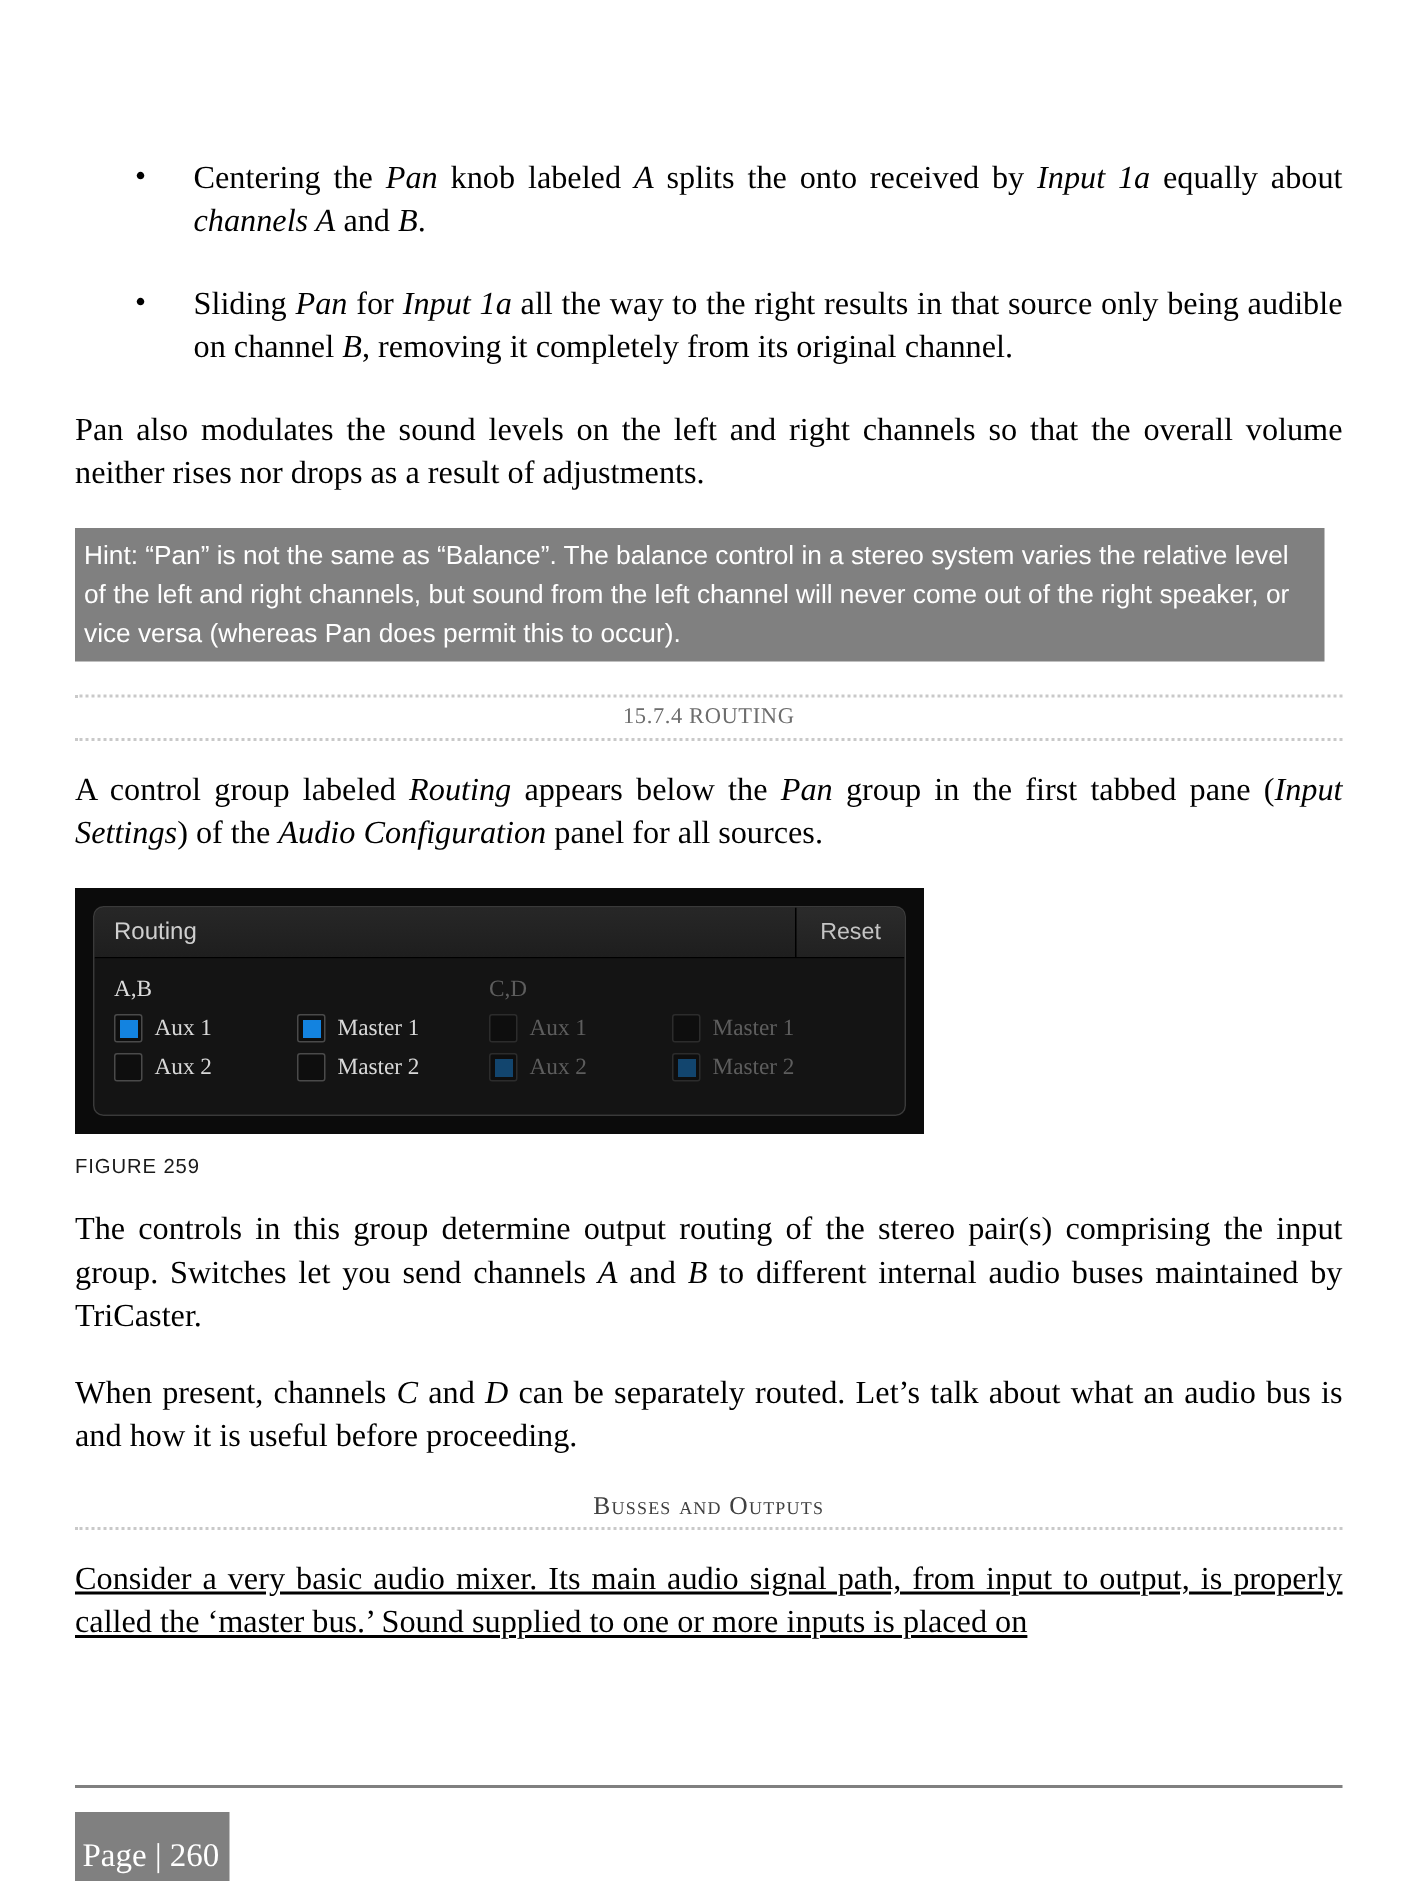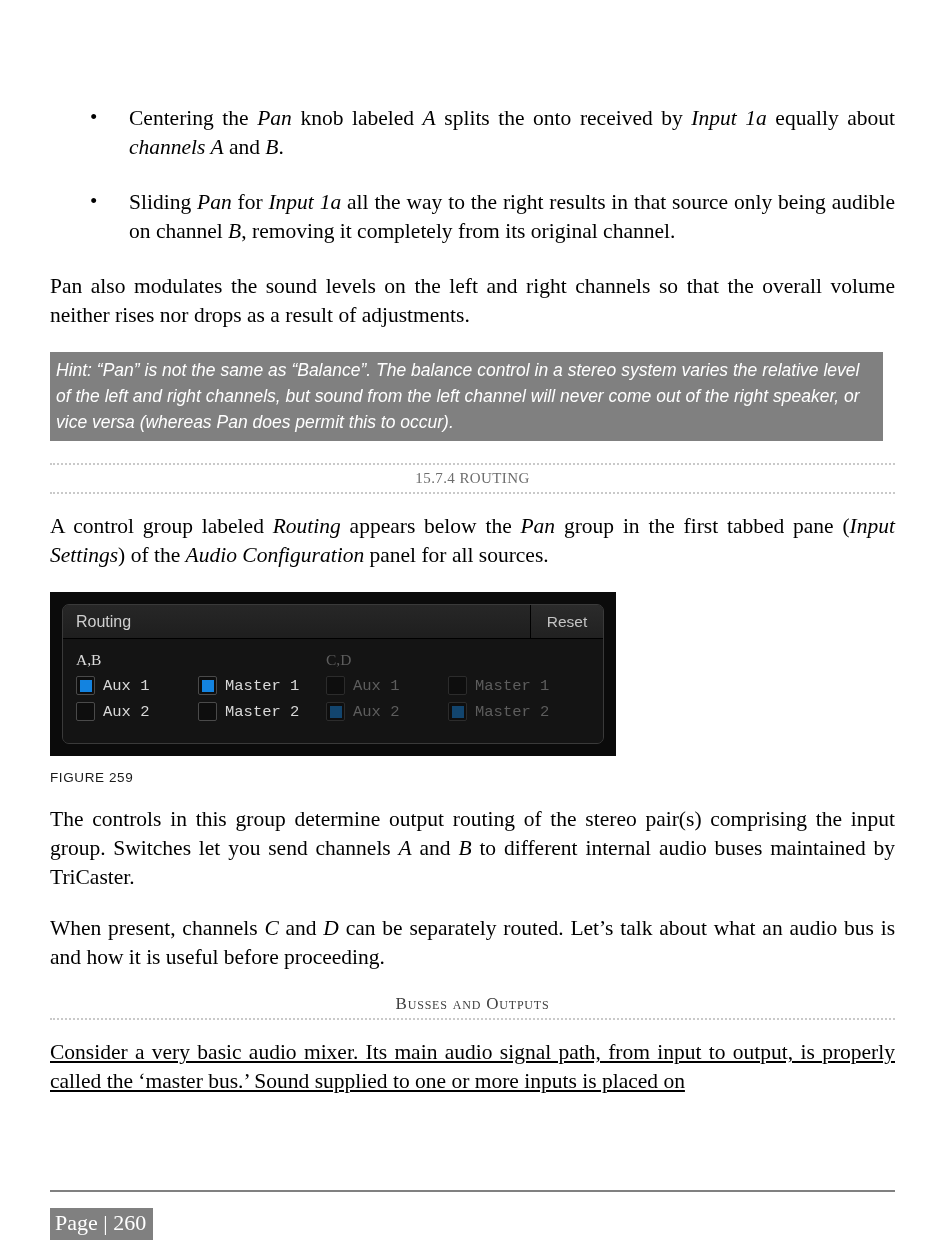--- a/index.html
+++ b/index.html
@@ -61,21 +61,20 @@
     margin: 0 0 22px 0;
   }
   .para.tight { margin-bottom: 16px; text-decoration: underline; }
   i { font-style: italic; }
 
   
   .hint-box {
     background: #808080;
     color: #ffffff;
     font-family: "Liberation Sans", sans-serif;
-    font-style: italic;
     font-size: 17.5px;
     line-height: 26px;
     padding: 5px 6px 6px 6px;
     width: 833px;
     box-sizing: border-box;
     margin-top: 4px;
     margin-bottom: 22px;
     text-align: left;
   }
 
@@ -195,21 +194,21 @@
   .cb-box .fill {
     width: 12px;
     height: 12px;
     background: transparent;
   }
   .cb-box.checked .fill { background: #1383e0; }
   .cd .cb-box { border-color: #2c2c2c; }
   .cd .cb-box.checked .fill { background: #12456e; }
 
   .cb-label {
-    font-family: Liberation Mono, monospace;
+    font-family: Liberation Serif, serif;
     font-size: 15.5px;
     color: #d8d8d8;
     margin-left: 8px;
     text-align: center;
   }
   .cd .cb-label { color: #5d5d5d; }
 
   .figure-caption {
     font-family: "Liberation Sans", sans-serif;
     font-size: 13.5px;
@@ -232,21 +231,21 @@
     margin: 0;
   }
   .page-number {
     display: inline-block;
     margin-top: 16px;
     background: #808080;
     color: #ffffff;
     font-family: "Liberation Serif", serif;
     font-size: 22px;
     line-height: 28px;
-    padding: 1px 7px 3px 5px;
+    padding: 15px 7px 3px 5px;
   }
 </style>
 </head>
 <body>
 
 <div class="page">
 
   <div class="content">
 
     <ul class="bullet-list">

